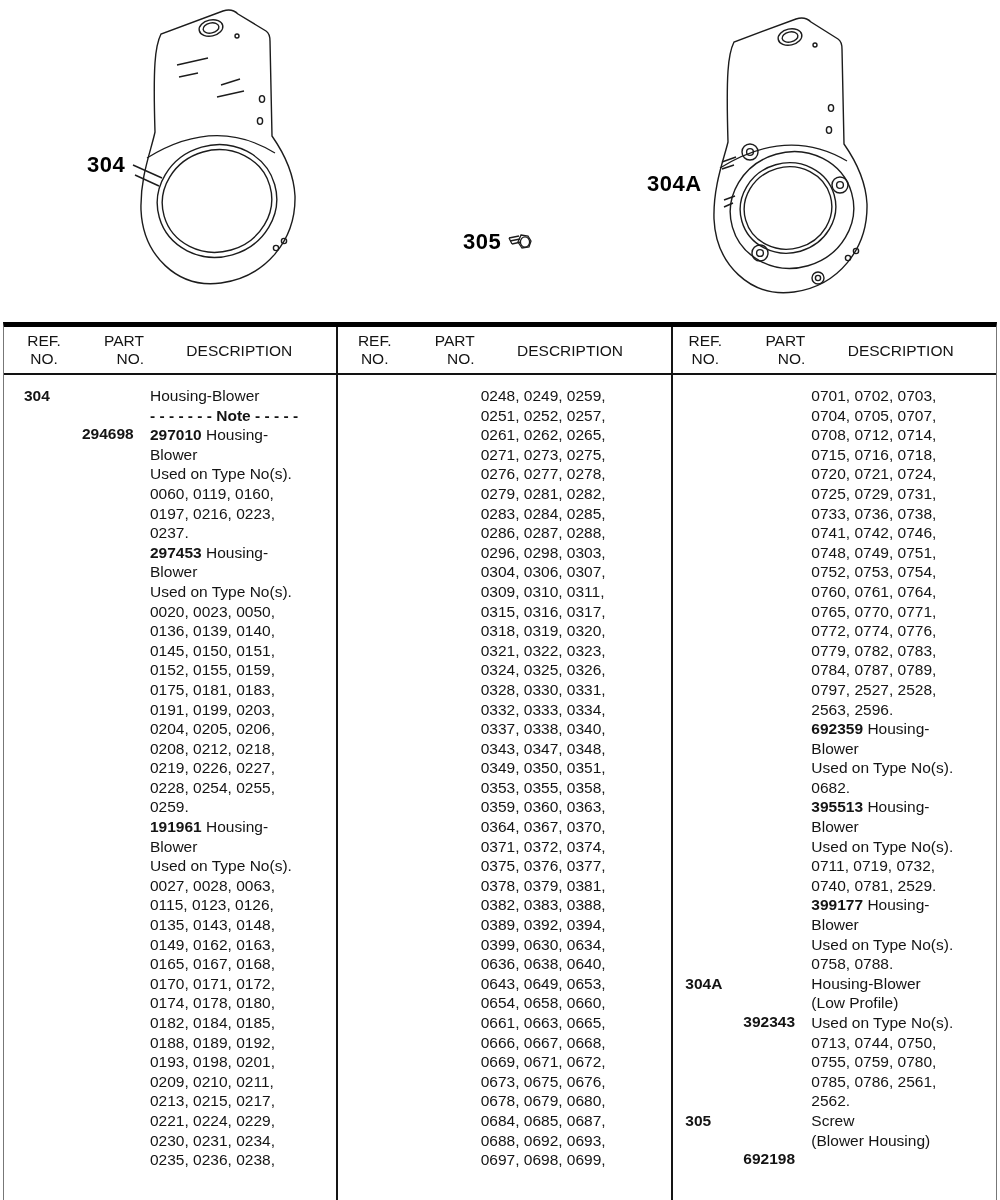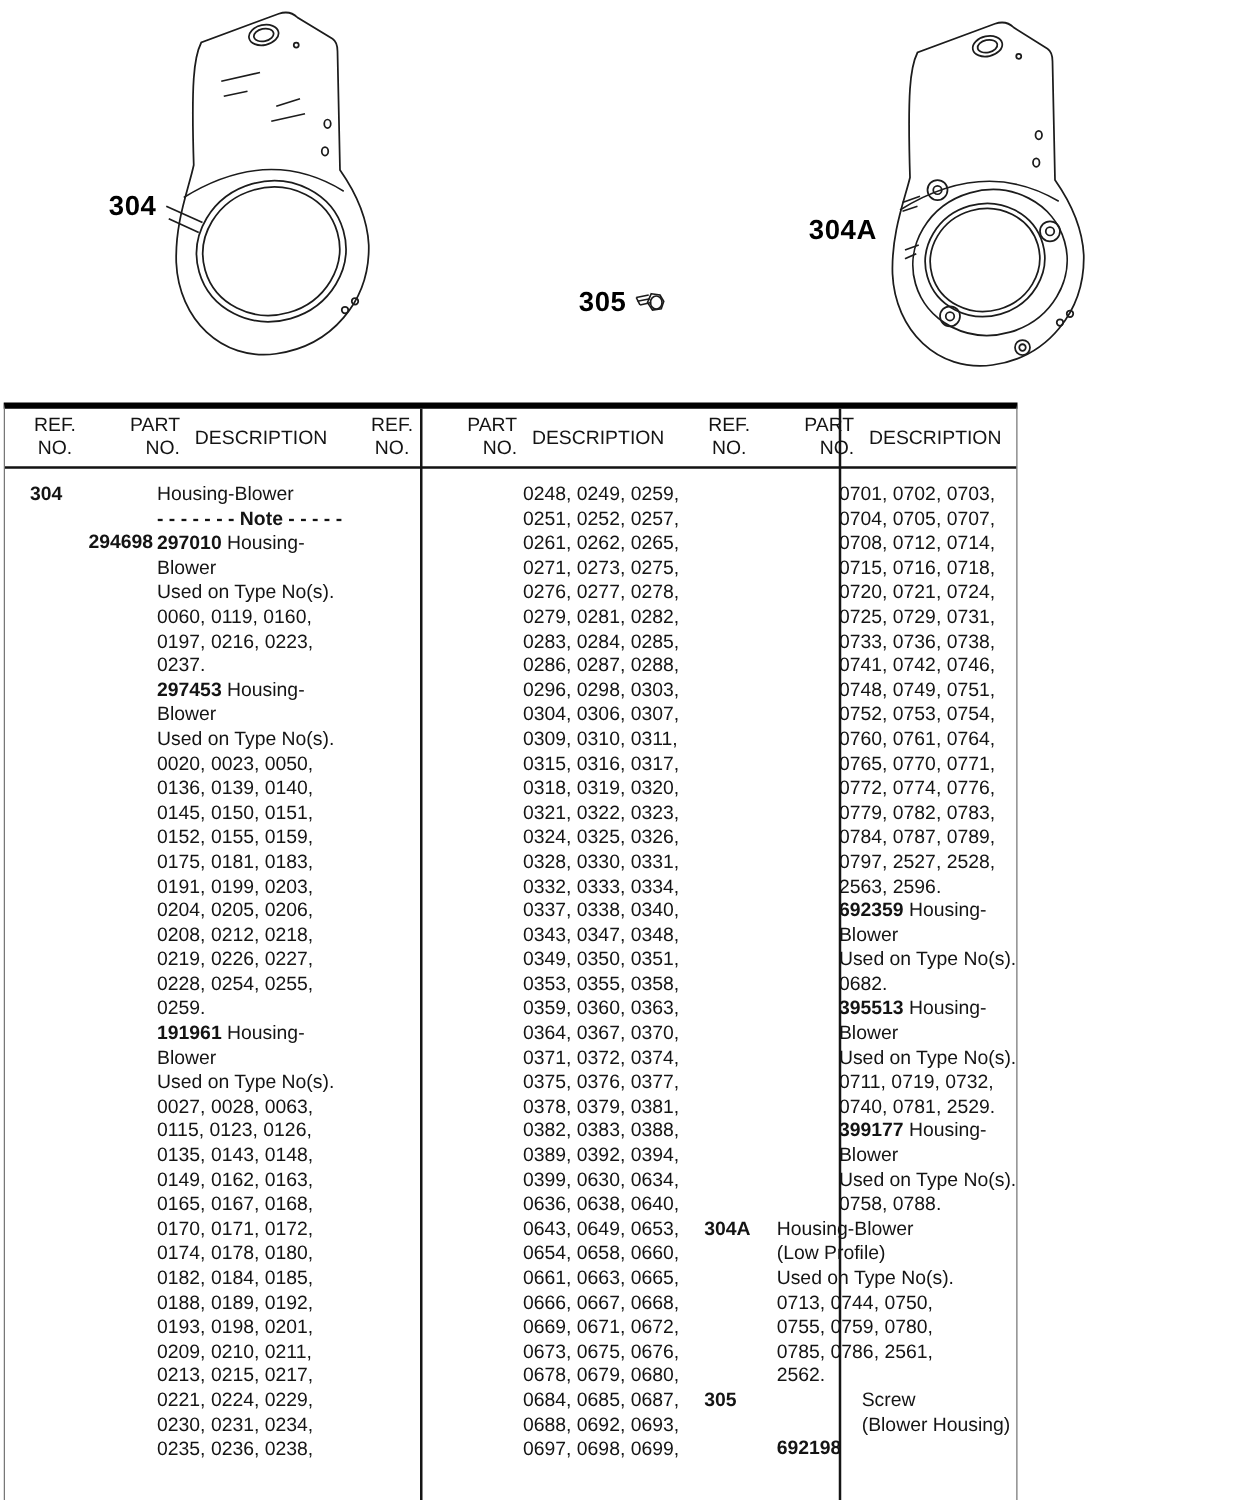--- a/index.html
+++ b/index.html
@@ -6,21 +6,21 @@
   .page{position:relative;width:1000px;height:1200px;background:#fff;overflow:hidden;
         font-family:"Liberation Sans",sans-serif;color:#141414;text-decoration:underline;}
   
   .fig-label{position:absolute;font-weight:bold;font-size:22px;letter-spacing:.5px;color:#000;}
   #lbl-304{left:87px;top:152px;}
   #lbl-304a{left:647px;top:171px;}
   #lbl-305{left:463px;top:229px;}
   .fig{position:absolute;}
   .fig svg{display:block;}
   
-  .parts-table{position:absolute;left:3px;top:322px;width:811px;height:878px;
+  .parts-table{position:absolute;left:3px;top:322px;width:994px;height:878px;
                border-top:5px solid #000;border-left:1px solid #777;border-right:1px solid #777;
                box-sizing:border-box;}
   .vdiv{position:absolute;top:0;bottom:0;width:2px;background:#151515;}
   #vdiv1{left:332px;} #vdiv2{left:667px;}
   .thead{display:flex;height:46px;border-bottom:2px solid #121212;}
   .hgroup{flex:1;display:flex;padding-top:5px;box-sizing:border-box;}
   .h-ref{width:60px;padding-left:10px;text-align:center;font-size:15.5px;line-height:18px;}
   .h-part{width:70px;text-align:right;font-size:15.5px;line-height:18px;}
   .h-desc{flex:1;display:flex;align-items:flex-end;justify-content:center;
           font-size:15.5px;line-height:18px;padding-bottom:13px;}
@@ -279,20 +279,21 @@
               <div class="desc-line">0711, 0719, 0732,</div>
               <div class="desc-line">0740, 0781, 2529.</div>
               <div class="desc-line"><b>399177</b> Housing-</div>
               <div class="desc-line">Blower</div>
               <div class="desc-line">Used on Type No(s).</div>
               <div class="desc-line">0758, 0788.</div>
             </div>
           </div>
           <div class="t-row">
             <div class="c-ref">304A</div>
+            <div class="c-part">392343</div>
             <div class="c-desc">
               <div class="desc-line">Housing-Blower</div>
               <div class="desc-line">(Low Profile)</div>
               <div class="desc-line">Used on Type No(s).</div>
               <div class="desc-line">0713, 0744, 0750,</div>
               <div class="desc-line">0755, 0759, 0780,</div>
               <div class="desc-line">0785, 0786, 2561,</div>
               <div class="desc-line">2562.</div>
             </div>
           </div>

